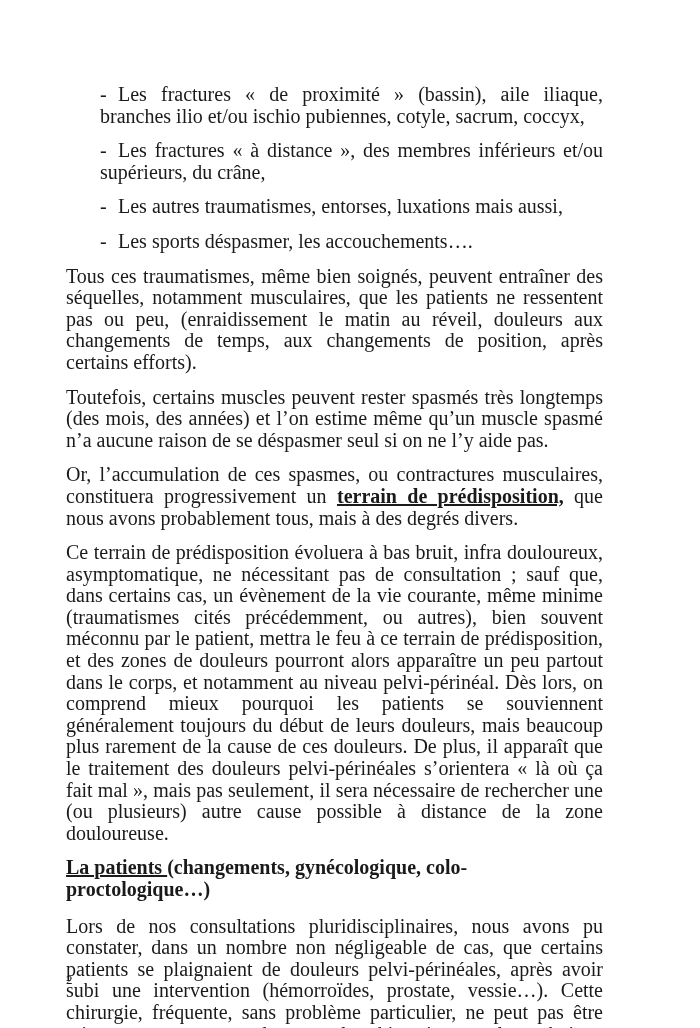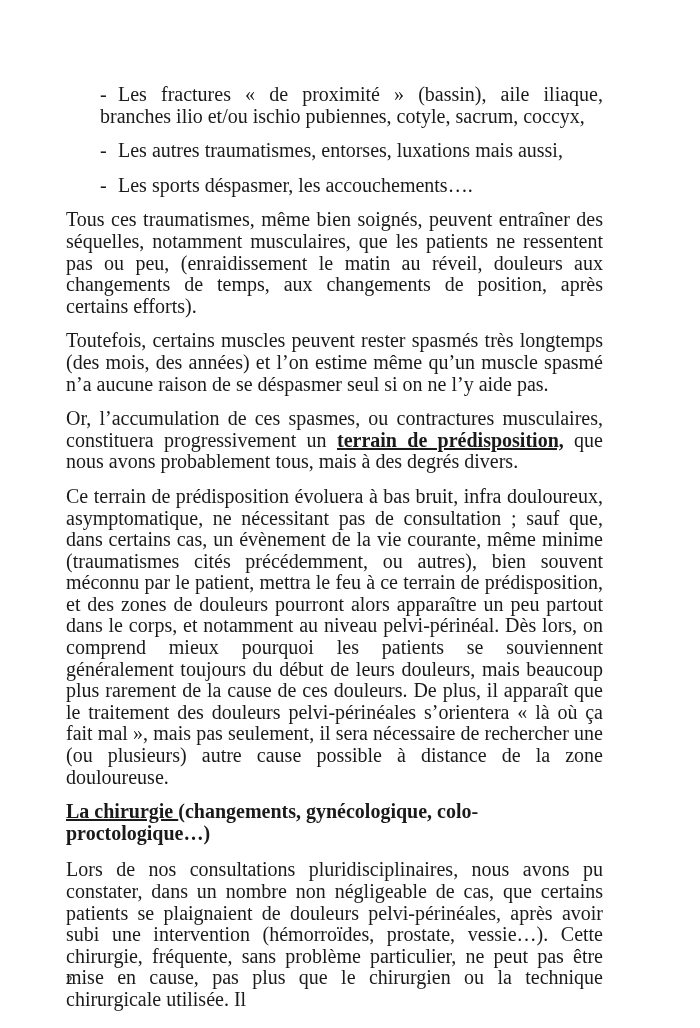--- a/index.html
+++ b/index.html
@@ -19,26 +19,27 @@
     position: absolute; left: 66px; top: 972px;
     font-family: "Liberation Serif", "DejaVu Serif", serif;
     font-size: 13px; color: #1a1a1a;
   }
 </style>
 </head>
 <body>
 
 <div class="page">
   <div class="item"><span class="dash">-</span><span>Les fractures « de proximité » (bassin), aile iliaque, branches ilio et/ou ischio pubiennes, cotyle, sacrum, coccyx,</span></div>
+  <div class="item"><span class="dash">-</span><span>Les fractures « à distance », des membres inférieurs et/ou supérieurs, du crâne,</span></div>
   <div class="item"><span class="dash">-</span><span>Les autres traumatismes, entorses, luxations mais aussi,</span></div>
   <div class="item"><span class="dash">-</span><span>Les sports déspasmer, les accouchements….</span></div>
 
   <p>Tous ces traumatismes, même bien soignés, peuvent entraîner des séquelles, notamment musculaires, que les patients ne ressentent pas ou peu, (enraidissement le matin au réveil, douleurs aux changements de temps, aux changements de position, après certains efforts).</p>
   <p>Toutefois, certains muscles peuvent rester spasmés très longtemps (des mois, des années) et l’on estime même qu’un muscle spasmé n’a aucune raison de se déspasmer seul si on ne l’y aide pas.</p>
   <p><span>Or, l’accumulation de ces spasmes, ou contractures musculaires, constituera progressivement un </span><span class="em">terrain de prédisposition,</span><span> que nous avons probablement tous, mais à des degrés divers.</span></p>
   <p>Ce terrain de prédisposition évoluera à bas bruit, infra douloureux, asymptomatique, ne nécessitant pas de consultation ; sauf que, dans certains cas, un évènement de la vie courante, même minime (traumatismes cités précédemment, ou autres), bien souvent méconnu par le patient, mettra le feu à ce terrain de prédisposition, et des zones de douleurs pourront alors apparaître un peu partout dans le corps, et notamment au niveau pelvi-périnéal. Dès lors, on comprend mieux pourquoi les patients se souviennent généralement toujours du début de leurs douleurs, mais beaucoup plus rarement de la cause de ces douleurs. De plus, il apparaît que le traitement des douleurs pelvi-périnéales s’orientera « là où ça fait mal », mais pas seulement, il sera nécessaire de rechercher une (ou plusieurs) autre cause possible à distance de la zone douloureuse.</p>
 
-  <div class="heading"><span class="u">La chirurgie </span><span>(changements, gynécologique, colo-proctologique…)</span></div>
+  <div class="heading"><span class="u">La patients </span><span>(changements, gynécologique, colo-proctologique…)</span></div>
 
   <p>Lors de nos consultations pluridisciplinaires, nous avons pu constater, dans un nombre non négligeable de cas, que certains patients se plaignaient de douleurs pelvi-périnéales, après avoir subi une intervention (hémorroïdes, prostate, vessie…). Cette chirurgie, fréquente, sans problème particulier, ne peut pas être mise en cause, pas plus que le chirurgien ou la technique chirurgicale utilisée. Il</p>
 </div>
 
 <div class="pagenum">2</div>
 
 </body></html>

